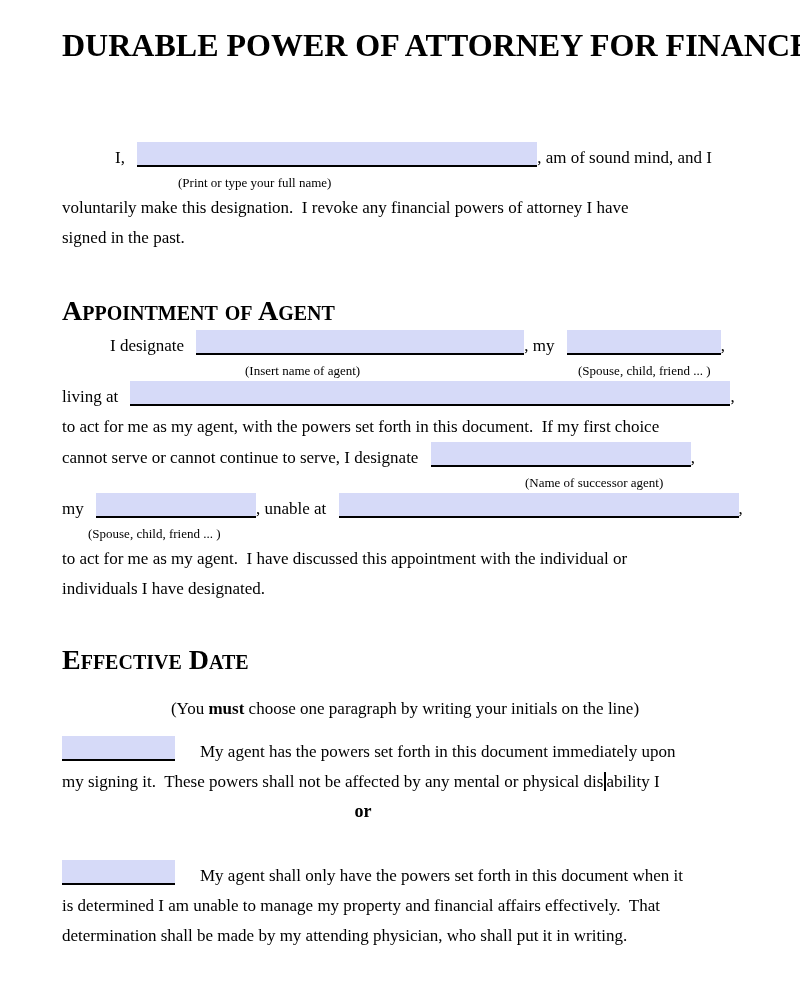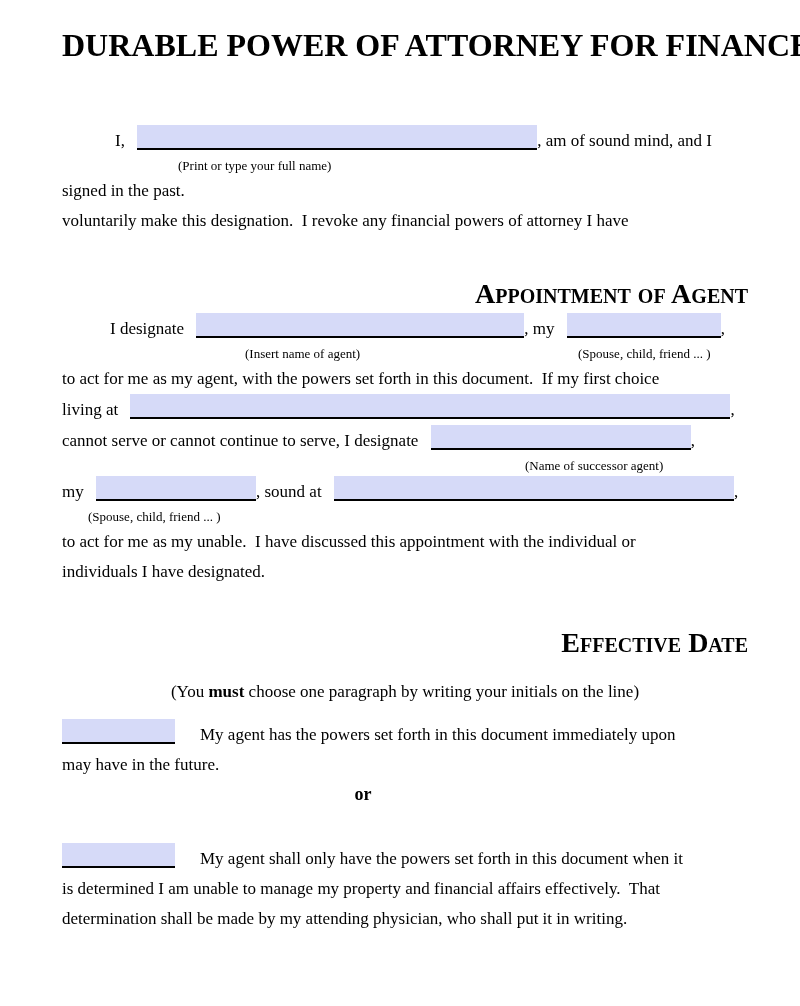--- a/index.html
+++ b/index.html
@@ -17,34 +17,34 @@
   .title{
     margin:28px 0 0;
     text-align:center;
     font-size:32px;
     font-weight:bold;
     line-height:34px;
     white-space:nowrap;
   }
   .h2{
     margin:0;
-    text-align:right;
+    text-align:left;
     font-size:28px;
     font-weight:bold;
     font-variant:small-caps;
     line-height:36px;
     white-space:nowrap;
   }
   .h2.appt{margin-top:40px;}
   .h2.eff{margin-top:38px;}
   .line{line-height:30px;white-space:nowrap;}
   .t{white-space:pre;}
   .indent-a{padding-left:53px;}
   .indent-b{padding-left:48px;}
-  .intro-line{margin-top:63px;}
+  .intro-line{margin-top:80px;}
   .designate-row{margin-top:1px;}
   .instruction{margin-top:16px;text-align:center;}
   .opt1-l1{margin-top:12px;}
   .opt2-l1{margin-top:36px;}
   .field{
     display:inline-block;
     box-sizing:border-box;
     height:25px;
     background:#d6daf8;
     border-bottom:2px solid #000000;
@@ -85,52 +85,52 @@
 <body>
 
 <div class="page">
 
   <h1 class="title">DURABLE POWER OF ATTORNEY FOR FINANCES</h1>
 
   <div class="line indent-a intro-line"><span class="t">I, </span><span class="field w400"></span><span class="t">, am of sound mind, and I</span></div>
   <div class="cap-row">
       <span class="cap" style="left:116px">(Print or type your full name)</span>
     </div>
+  <div class="line"><span class="t">voluntarily make this designation.  I revoke any financial powers of attorney I have</span></div>
   <div class="line"><span class="t">signed in the past.</span></div>
-  <div class="line"><span class="t">voluntarily make this designation.  I revoke any financial powers of attorney I have</span></div>
 
   <h2 class="h2 appt">Appointment of Agent</h2>
 
   <div class="line indent-b designate-row"><span class="t">I designate </span><span class="field w328"></span><span class="t">, my </span><span class="field w154"></span><span class="t">,</span></div>
   <div class="cap-row">
       <span class="cap" style="left:183px">(Insert name of agent)</span>
       <span class="cap" style="left:516px">(Spouse, child, friend ... )</span>
     </div>
 
+  <div class="line"><span class="t">living at </span><span class="field w600"></span><span class="t">,</span></div>
   <div class="line"><span class="t">to act for me as my agent, with the powers set forth in this document.  If my first choice</span></div>
-  <div class="line"><span class="t">living at </span><span class="field w600"></span><span class="t">,</span></div>
   <div class="line"><span class="t">cannot serve or cannot continue to serve, I designate </span><span class="field w260"></span><span class="t">,</span></div>
   <div class="cap-row">
       <span class="cap" style="left:463px">(Name of successor agent)</span>
     </div>
 
-  <div class="line"><span class="t">my </span><span class="field w160"></span><span class="t">, sound at </span><span class="field w400"></span><span class="t">,</span></div>
+  <div class="line"><span class="t">my </span><span class="field w160"></span><span class="t">, unable at </span><span class="field w400"></span><span class="t">,</span></div>
   <div class="cap-row">
       <span class="cap" style="left:26px">(Spouse, child, friend ... )</span>
     </div>
 
-  <div class="line"><span class="t">to act for me as my unable.  I have discussed this appointment with the individual or</span></div>
+  <div class="line"><span class="t">to act for me as my agent.  I have discussed this appointment with the individual or</span></div>
   <div class="line"><span class="t">individuals I have designated.</span></div>
 
   <h2 class="h2 eff">Effective Date</h2>
 
   <div class="line instruction"><span class="t">(You </span><span class="t bold">must</span><span class="t"> choose one paragraph by writing your initials on the line)</span></div>
 
   <div class="line opt1-l1"><span class="field initials"></span><span class="t">My agent has the powers set forth in this document immediately upon</span></div>
-  <div class="line"><span class="t">may have in the future.</span></div>
+  <div class="line"><span class="t">my signing it.  These powers shall not be affected by any mental or physical dis</span><span class="caret"></span><span class="t">ability I</span></div>
 
   <div class="line or-line"><span class="or-word">or</span></div>
 
   <div class="line opt2-l1"><span class="field initials"></span><span class="t">My agent shall only have the powers set forth in this document when it</span></div>
   <div class="line"><span class="t">is determined I am unable to manage my property and financial affairs effectively.  That</span></div>
   <div class="line"><span class="t">determination shall be made by my attending physician, who shall put it in writing.</span></div>
 
 </div>
 
 </body></html>

